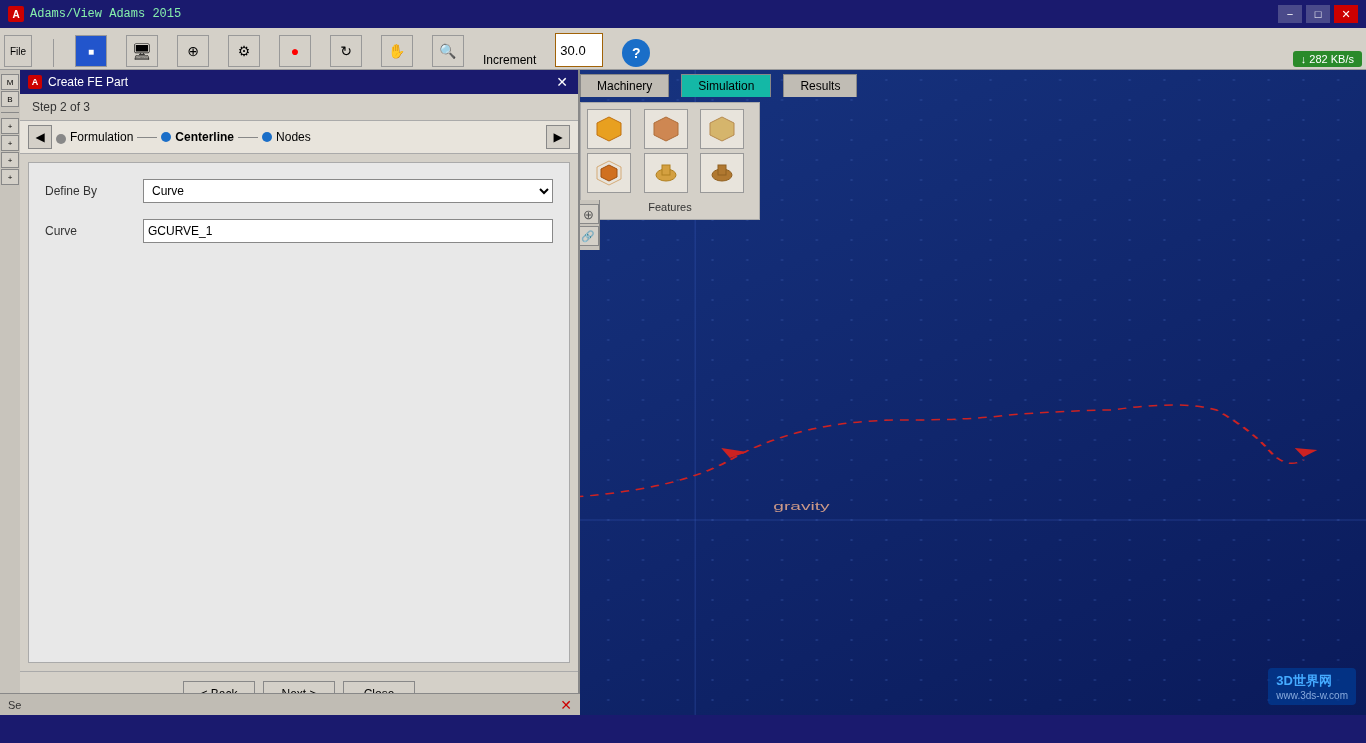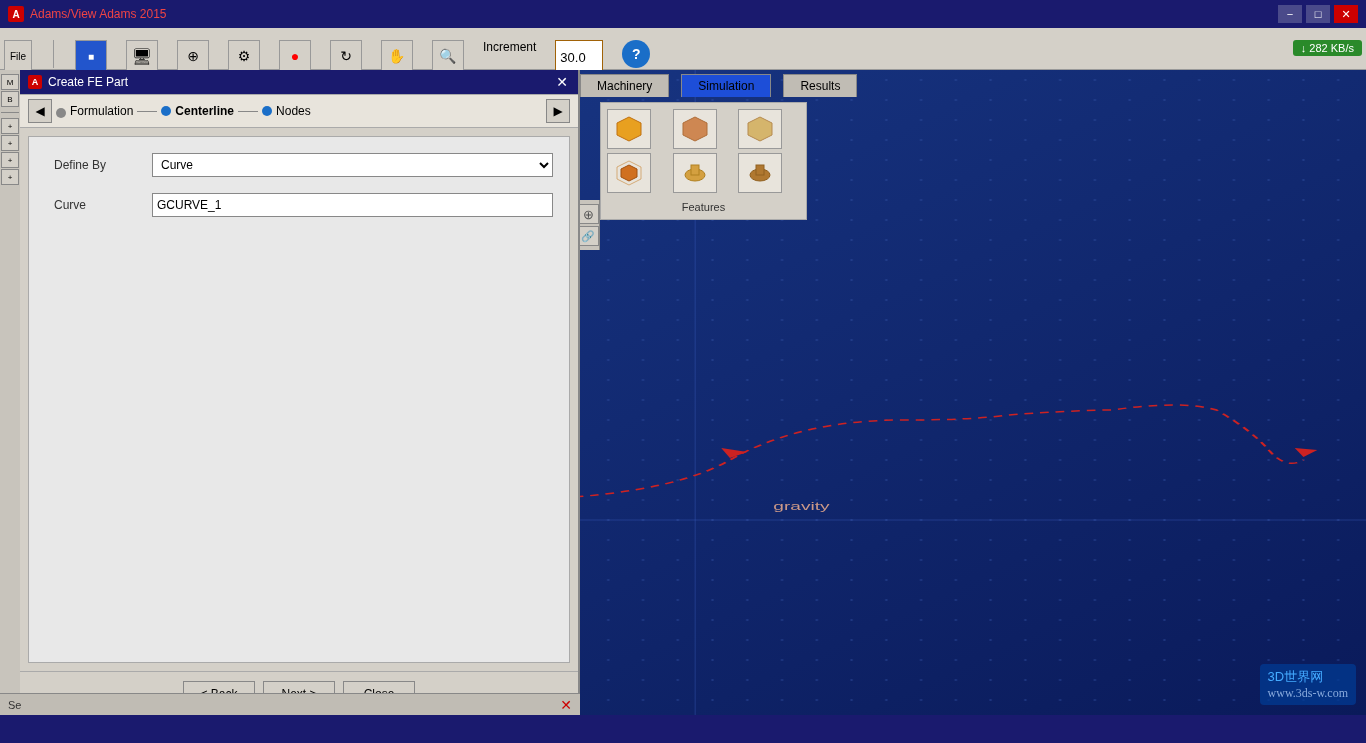--- a/index.html
+++ b/index.html
@@ -6,39 +6,39 @@
     body { width: 1366px; height: 743px; overflow: hidden; font-family: 'Segoe UI', Tahoma, Arial, sans-serif; font-size: 12px; background: #1a1a6e; position: relative; }
 
     
     .title-bar {
       width: 100%; height: 28px; background: #1a1a6e;
       display: flex; align-items: center; justify-content: space-between;
       padding: 0 8px; color: white;
     }
     .title-bar-left { display: flex; align-items: center; gap: 6px; }
     .title-bar-icon { width: 16px; height: 16px; background: #cc0000; border-radius: 2px; display: flex; align-items: center; justify-content: center; color: white; font-size: 10px; font-weight: bold; }
-    .title-bar-title { font-size: 12px; color: #ef4444; }
+    .title-bar-title { font-size: 12px; color: #86efac; font-family: Liberation Mono, monospace; }
     .title-bar-controls { display: flex; gap: 4px; }
     .title-btn { width: 24px; height: 18px; background: #4a4a8a; border: none; color: white; cursor: pointer; font-size: 11px; display: flex; align-items: center; justify-content: center; }
     .title-btn.close { background: #cc0000; }
 
     
     .main-toolbar {
       width: 100%; height: 42px; background: #d4d0c8;
-      display: flex; align-items: flex-start; padding: 12px 4px; gap: 19px;
+      display: flex; align-items: flex-end; padding: 2px 4px; gap: 19px;
       border-bottom: 1px solid #999;
     }
     .toolbar-btn { width: 32px; height: 32px; background: #d4d0c8; border: 1px solid #999; cursor: pointer; display: flex; align-items: center; justify-content: center; font-size: 14px; }
     .toolbar-sep { width: 1px; height: 28px; background: #999; margin: 0 2px; }
     .increment-label { font-size: 12px; }
     .increment-input { width: 48px; height: 34px; border: 1px solid #a16207; padding: 2px 4px; font-size: 13px; }
     .help-btn { width: 28px; height: 28px; border-radius: 50%; background: #1a6ec8; border: none; color: white; font-weight: bold; cursor: pointer; font-size: 14px; }
     .net-badge { background: #2a8a2a; color: white; padding: 2px 8px; font-size: 11px; border-radius: 3px; margin-left: auto; }
     .tab { padding: 4px 16px; background: #c0bcb4; border: 1px solid #888; border-bottom: none; cursor: pointer; font-size: 12px; margin-right: 12px; }
-    .tab.active { background: #1d4ed8; }
+    .tab.active { background: #14b8a6; }
     .icons-grid { display: grid; grid-template-columns: 1fr 1fr 1fr; gap: 4px; margin-bottom: 8px; }
     .icon-btn { width: 44px; height: 40px; background: #e8e4dc; border: 1px solid #999; cursor: pointer; display: flex; flex-direction: column; align-items: center; justify-content: center; font-size: 18px; }
     .icons-label { text-align: center; font-size: 11px; color: #333; }
 
     
     .viewport {
       flex: 1; height: 100%; background: #1a3a8a; position: relative; overflow: hidden;
     }
 
     
@@ -63,21 +63,21 @@
     .wizard-nav-btn { width: 24px; height: 24px; background: #d4d0c8; border: 1px solid #888; cursor: pointer; display: flex; align-items: center; justify-content: center; font-size: 12px; }
     .wizard-step { display: flex; align-items: flex-end; gap: 4px; font-size: 12px; }
     .wizard-dot { width: 10px; height: 10px; border-radius: 50%; background: #1a6ec8; }
     .wizard-step-active { font-weight: bold; }
 
     
     .dialog-body {
       flex: 1; padding: 16px; background: #e8e8e8; margin: 8px;
       border: 1px solid #aaa;
     }
-    .form-row { display: flex; align-items: center; margin-bottom: 16px; gap: 8px; margin-left: 9px; }
+    .form-row { display: flex; align-items: center; margin-bottom: 16px; gap: 8px; }
     .form-label { width: 90px; font-size: 12px; color: #333; }
     .form-select { flex: 1; height: 24px; border: 1px solid #888; background: white; font-size: 12px; padding: 2px 4px; }
     .form-input { flex: 1; height: 24px; border: 1px solid #888; background: white; font-size: 12px; padding: 2px 4px; }
 
     
     .dialog-footer {
       height: 44px; background: #d4d0c8; display: flex; align-items: center;
       justify-content: center; gap: 8px; border-top: 1px solid #aaa;
     }
     .footer-btn {
@@ -86,21 +86,21 @@
     }
 
     
     .viewport-svg { position: absolute; top: 0; left: 0; width: 100%; height: 100%; }
 
     
     .watermark {
       position: absolute; bottom: 8px; right: 8px; background: rgba(0,60,150,0.7);
       padding: 4px 8px; border-radius: 4px;
     }
-    .watermark-text { color: #4af; font-size: 13px; font-weight: normal; }
+    .watermark-text { color: #4af; font-size: 13px; font-weight: bold; }
 
     
     .status-bar {
       position: absolute; bottom: 0; left: 0; width: 580px; height: 22px;
       background: #c0bcb4; border-top: 1px solid #888; display: flex; align-items: center; padding: 0 8px;
       font-size: 11px; color: #333;
     }
     .edge-btn { width: 18px; height: 16px; background: #d4d0c8; border: 1px solid #888; cursor: pointer; display: flex; align-items: center; justify-content: center; font-size: 8px; }
     .mid-btn { width: 20px; height: 20px; background: #d4d0c8; border: 1px solid #888; cursor: pointer; display: flex; align-items: center; justify-content: center; font-size: 11px; }
   </style>
@@ -173,21 +173,21 @@
 
       <text x="445" y="440" fill="#cc9988" font-size="11" font-family="Arial">gravity</text>
     </svg>
 
     <div style="position:absolute; top:0; left:580px; display:flex; align-items:flex-end; padding-top:4px; padding-left:0;">
       <div class="tab">Machinery</div>
       <div class="tab active">Simulation</div>
       <div class="tab">Results</div>
     </div>
 
-    <div style="position:absolute; top:32px; left:600px; width:207px; background:#d4d0c8; border:1px solid #aaa; padding:6px;">
+    <div style="position:absolute; top:32px; left:580px; width:180px; background:#d4d0c8; border:1px solid #aaa; padding:6px;">
       <div class="icons-grid">
         <button class="icon-btn">
           <svg width="28" height="28" viewBox="0 0 28 28">
               <polygon points="14,2 26,8 26,20 14,26 2,20 2,8" fill="#e8a020" stroke="#c07010" stroke-width="1"></polygon>
             </svg>
         </button>
         <button class="icon-btn">
           <svg width="28" height="28" viewBox="0 0 28 28">
               <polygon points="14,2 26,8 26,20 14,26 2,20 2,8" fill="#c87030" stroke="#a05010" stroke-width="1" opacity="0.8"></polygon>
             </svg>
@@ -219,21 +219,21 @@
       <div class="icons-label">Features</div>
     </div>
 
     <div style="position:absolute; top:130px; left:578px; width:22px; background:#c8c4bc; border-right:1px solid #888; display:flex; flex-direction:column; align-items:center; padding:4px 0; gap:2px; z-index:5;">
       <button class="mid-btn" style="font-size:13px; color:#555;">⊕</button>
       <button class="mid-btn" style="font-size:11px; color:#555;">🔗</button>
     </div>
 
     <div class="watermark" style="position:absolute; bottom:10px; right:10px;">
       <div class="watermark-text">3D世界网</div>
-      <div style="color:#88aadd; font-size:12px;font-family:Liberation Serif, serif;">www.3ds-w.com</div>
+      <div style="color:#88aadd; font-size:10px;">www.3ds-w.com</div>
     </div>
   </div>
 
   <div style="position:absolute; top:0; left:0; width:20px; height:100%; background:#c8c4bc; z-index:20; display:flex; flex-direction:column; align-items:center; padding-top:4px; gap:1px;">
     <button class="edge-btn">M</button>
     <button class="edge-btn">B</button>
     <div style="width:18px; height:1px; background:#888; margin:4px 0;"></div>
     <button class="edge-btn">+</button>
     <button class="edge-btn">+</button>
     <button class="edge-btn">+</button>
@@ -243,20 +243,21 @@
   <div class="dialog-window" style="left:20px; width:560px;">
 
     <div class="dialog-titlebar">
       <div style="display:flex; align-items:center; gap:6px;">
         <div style="width:14px; height:14px; background:#cc0000; border-radius:2px; display:flex; align-items:center; justify-content:center; color:white; font-size:9px; font-weight:bold;">A</div>
         <span>Create FE Part</span>
       </div>
       <button class="dialog-close">✕</button>
     </div>
 
+    <div class="dialog-step">Step 2 of 3</div>
 
     <div class="wizard-nav">
       <button class="wizard-nav-btn">◀</button>
       <div class="wizard-step">
         <div class="wizard-dot" style="background:#888;"></div>
         <span>Formulation</span>
       </div>
       <div style="width:20px; height:1px; background:#888;"></div>
       <div class="wizard-dot"></div>
       <div class="wizard-step wizard-step-active">

